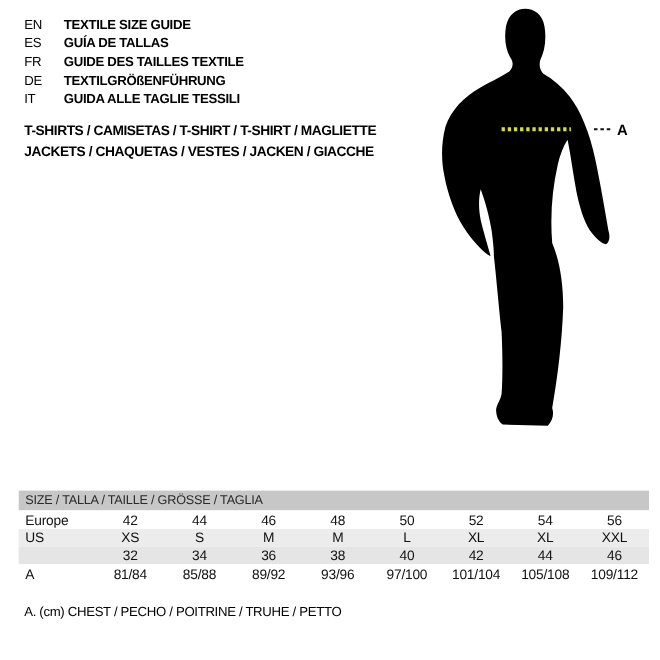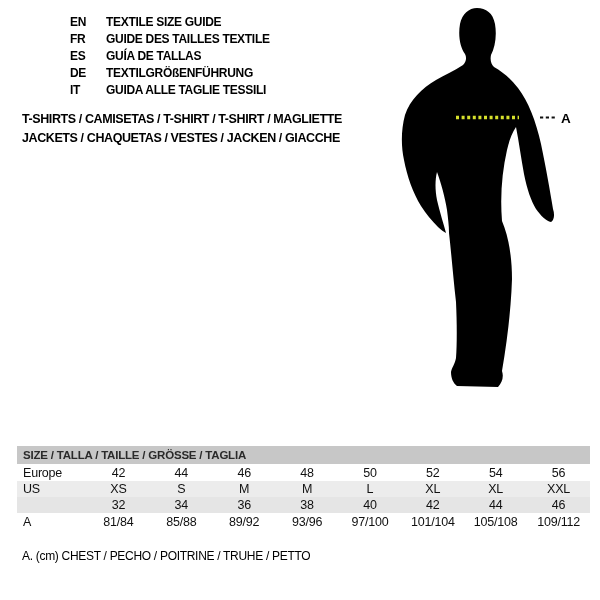--- a/index.html
+++ b/index.html
@@ -3,21 +3,21 @@
 <meta charset="utf-8">
 <style>
   html,body{margin:0;padding:0;background:#fff;}
   #canvas{
     position:relative;width:600px;height:600px;background:#fff;overflow:hidden;
     font-family:"Liberation Sans",sans-serif;color:#000;
   }
   
   .lang-block{position:absolute;left:22px;top:13px;}
   .lang-row{display:flex;height:17px;align-items:center;}
-  .lang-code{width:36px;font-size:12px;font-weight:700;letter-spacing:-0.3px;margin-left:48px;}
+  .lang-code{width:36px;font-size:12px;font-weight:400;letter-spacing:-0.3px;}
   .lang-label{font-size:12px;font-weight:700;letter-spacing:-0.3px;white-space:nowrap;text-align:right;}
   
   .cat-block{position:absolute;left:22px;top:110px;}
   .cat-line{font-size:12.5px;font-weight:700;letter-spacing:-0.4px;line-height:18.5px;white-space:nowrap;}
   
   #figure-svg{position:absolute;left:395px;top:0;}
   
   .section-title{position:absolute;left:22px;top:421px;font-size:12px;font-weight:700;letter-spacing:-0.3px;}
   
   .size-table{position:absolute;left:17px;top:446px;width:573px;}
@@ -34,26 +34,26 @@
 <body>
 
 <div id="canvas">
 
   <div class="lang-block">
     <div class="lang-row">
       <span class="lang-code">EN</span>
       <span class="lang-label">TEXTILE SIZE GUIDE</span>
     </div>
     <div class="lang-row">
+      <span class="lang-code">ES</span>
+      <span class="lang-label">GUÍA DE TALLAS</span>
+    </div>
+    <div class="lang-row">
       <span class="lang-code">FR</span>
       <span class="lang-label">GUIDE DES TAILLES TEXTILE</span>
-    </div>
-    <div class="lang-row">
-      <span class="lang-code">ES</span>
-      <span class="lang-label">GUÍA DE TALLAS</span>
     </div>
     <div class="lang-row">
       <span class="lang-code">DE</span>
       <span class="lang-label">TEXTILGRÖßENFÜHRUNG</span>
     </div>
     <div class="lang-row">
       <span class="lang-code">IT</span>
       <span class="lang-label">GUIDA ALLE TAGLIE TESSILI</span>
     </div>
   </div>
@@ -99,21 +99,21 @@
       C 491,64 490,60 491,55
       C 495,47 497,36 495,24
       C 493,13 486,8 477,8 Z"></path>
     <line x1="456" y1="117.5" x2="519" y2="117.5" stroke="#d6e02c" stroke-width="3.5" stroke-dasharray="3,2.6"></line>
     <line x1="540" y1="117.5" x2="557" y2="117.5" stroke="#111111" stroke-width="2" stroke-dasharray="3.2,2.6"></line>
     <text x="561" y="122.5" font-family="Liberation Sans, sans-serif" font-size="13.5" font-weight="700" fill="#000">A</text>
   </svg>
 
 
   <div class="size-table">
-    <div class="thead" style="background:#c7c7c7;font-weight:bold;">SIZE / TALLA / TAILLE / GRÖSSE / TAGLIA</div>
+    <div class="thead" style="background:#c7c7c7;">SIZE / TALLA / TAILLE / GRÖSSE / TAGLIA</div>
 
     <div class="trow h17" style="background:#ffffff;">
       <span class="tlabel">Europe</span>
       <span class="tcell">42</span>
       <span class="tcell">44</span>
       <span class="tcell">46</span>
       <span class="tcell">48</span>
       <span class="tcell">50</span>
       <span class="tcell">52</span>
       <span class="tcell">54</span>

